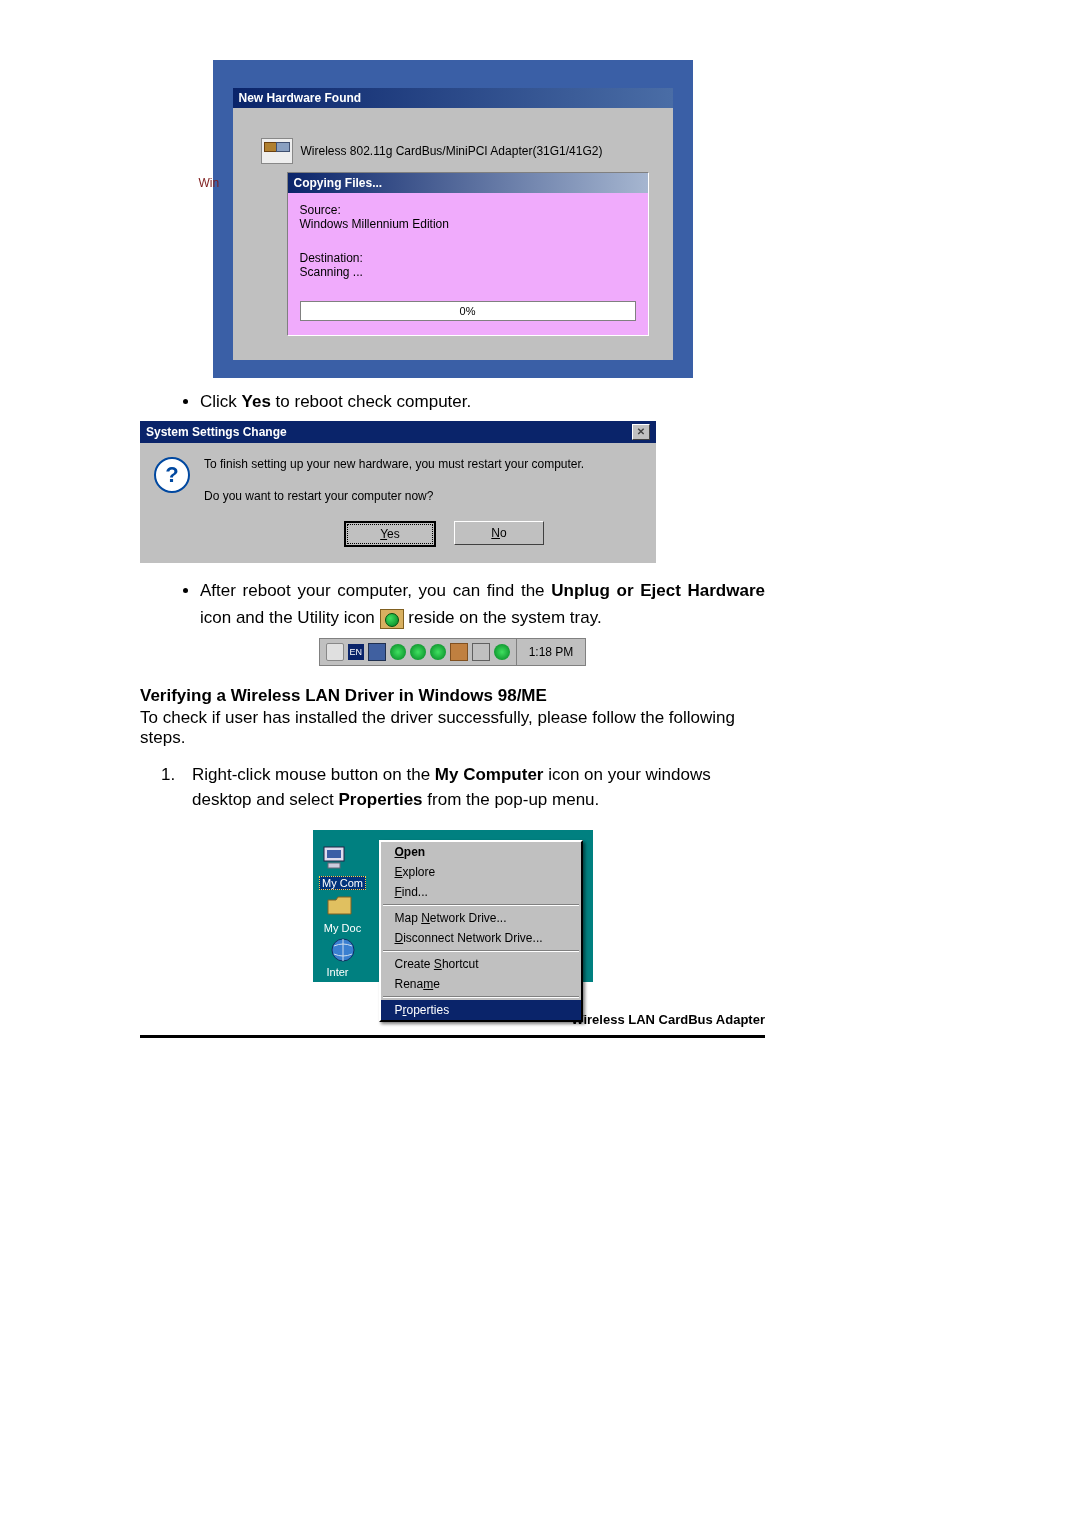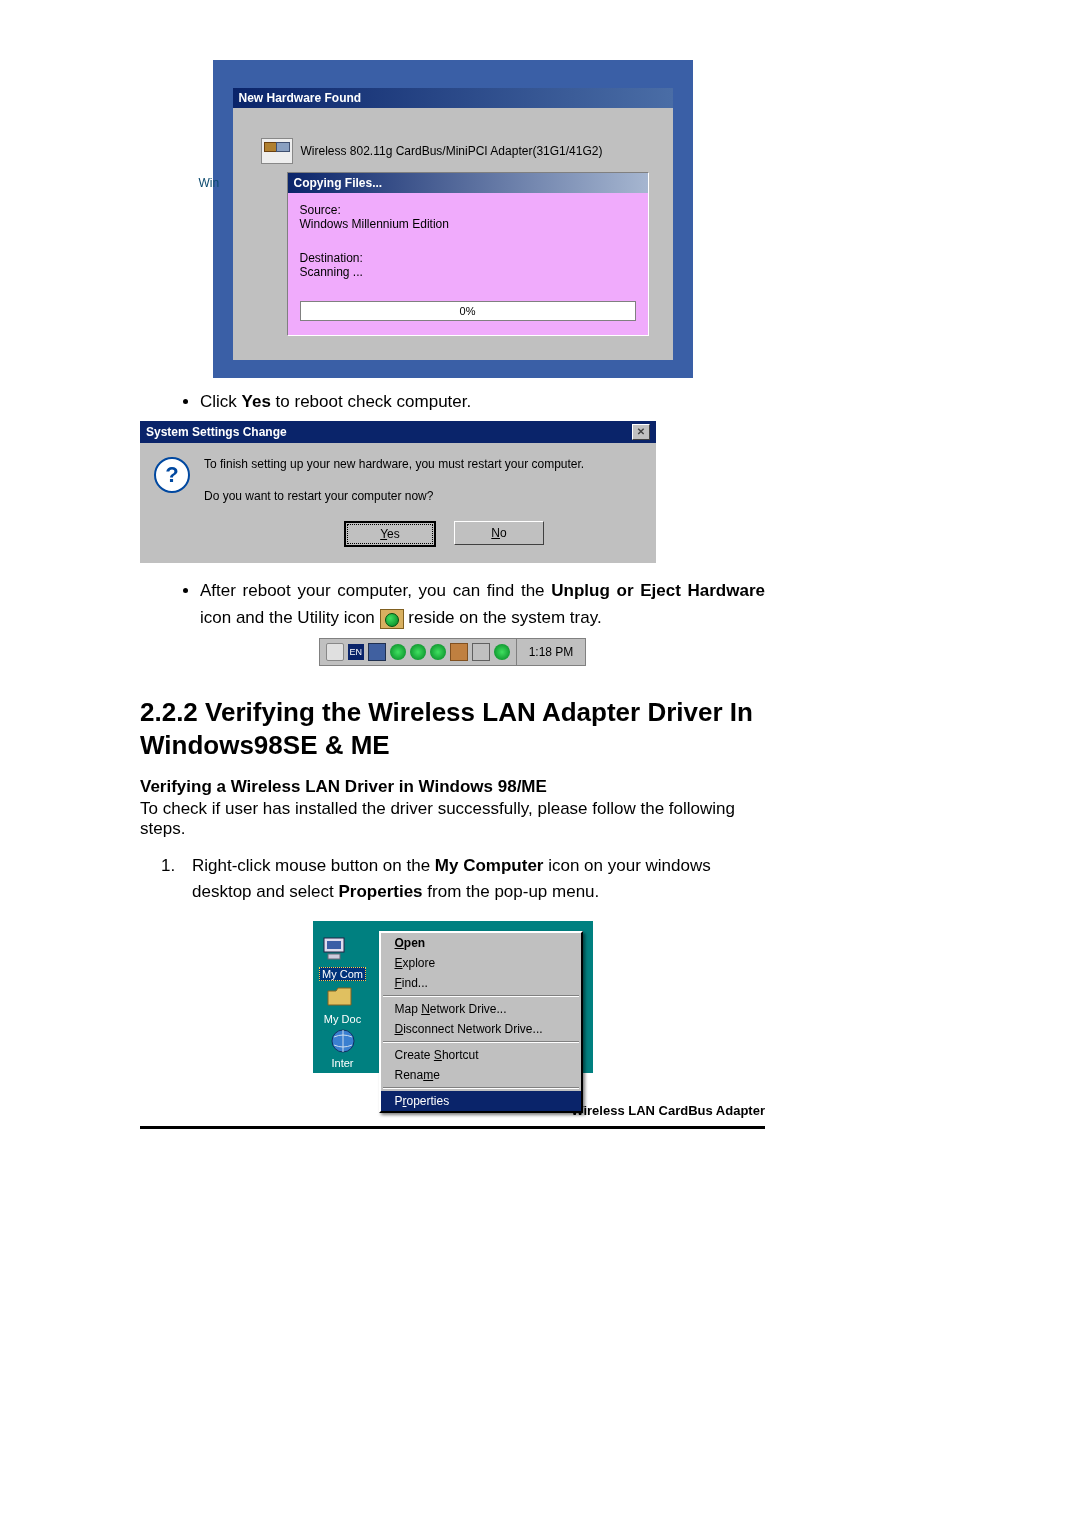--- a/index.html
+++ b/index.html
@@ -68,21 +68,21 @@
     position: absolute;
     right: 2px; top: 3px;
     width: 12px; height: 8px;
     background: #8aa0c0;
     border: 1px solid #405070;
   }
   .win-label {
     position: absolute;
     left: -34px;
     top: 68px;
-    color: #0c4a6e;
+    color: #7f1d1d;
     font-size: 12px;
   }
   .copying-box {
     margin-left: 30px;
     margin-top: 2px;
     border: 1px solid #808080;
     border-right-color: #fff;
     border-bottom-color: #fff;
   }
   .copying-title {
@@ -430,21 +430,20 @@
         <span class="grn"></span>
         <span class="grn"></span>
         <span style="background:#c08040;border:1px solid #805020"></span>
         <span style="background:#c0c0c0;border:1px solid #606060"></span>
         <span class="grn"></span>
       </div>
       <div class="tray-clock">1:18 PM</div>
     </div>
   </div>
 
-  <h2 class="section">2.2.2  Verifying the Wireless LAN Adapter Driver In Windows98SE &amp; ME</h2>
 
   <div class="sub">Verifying a Wireless LAN Driver in Windows 98/ME</div>
   <div class="body-text">To check if user has installed the driver successfully, please follow the following steps.</div>
 
   <ol class="steps">
     <li>
       <span>Right-click mouse button on the </span><b>My Computer</b><span> icon on your windows desktop and select </span><b>Properties</b><span> from the pop-up menu.</span>
     </li>
   </ol>
 
@@ -463,21 +462,21 @@
             <div class="desk-label">My Com</div>
           </div>
           <div style="text-align:center">
             <div class="desk-icon">
               <svg width="30" height="24">
                   <path d="M3 6 L11 6 L13 3 L26 3 L26 20 L3 20 Z" fill="#e0c060" stroke="#806020"></path>
                 </svg>
             </div>
             <div>My Doc</div>
           </div>
-          <div style="text-align:center">
+          <div style="">
             <div class="desk-icon">
               <svg width="28" height="28">
                   <circle cx="14" cy="14" r="11" fill="#3a7fd0" stroke="#103060"></circle>
                   <path d="M5 10 Q14 6 23 10 M5 18 Q14 22 23 18 M14 3 L14 25" stroke="#cde" fill="none"></path>
                 </svg>
             </div>
             <div>Inter</div>
           </div>
         </div>
       </div>

